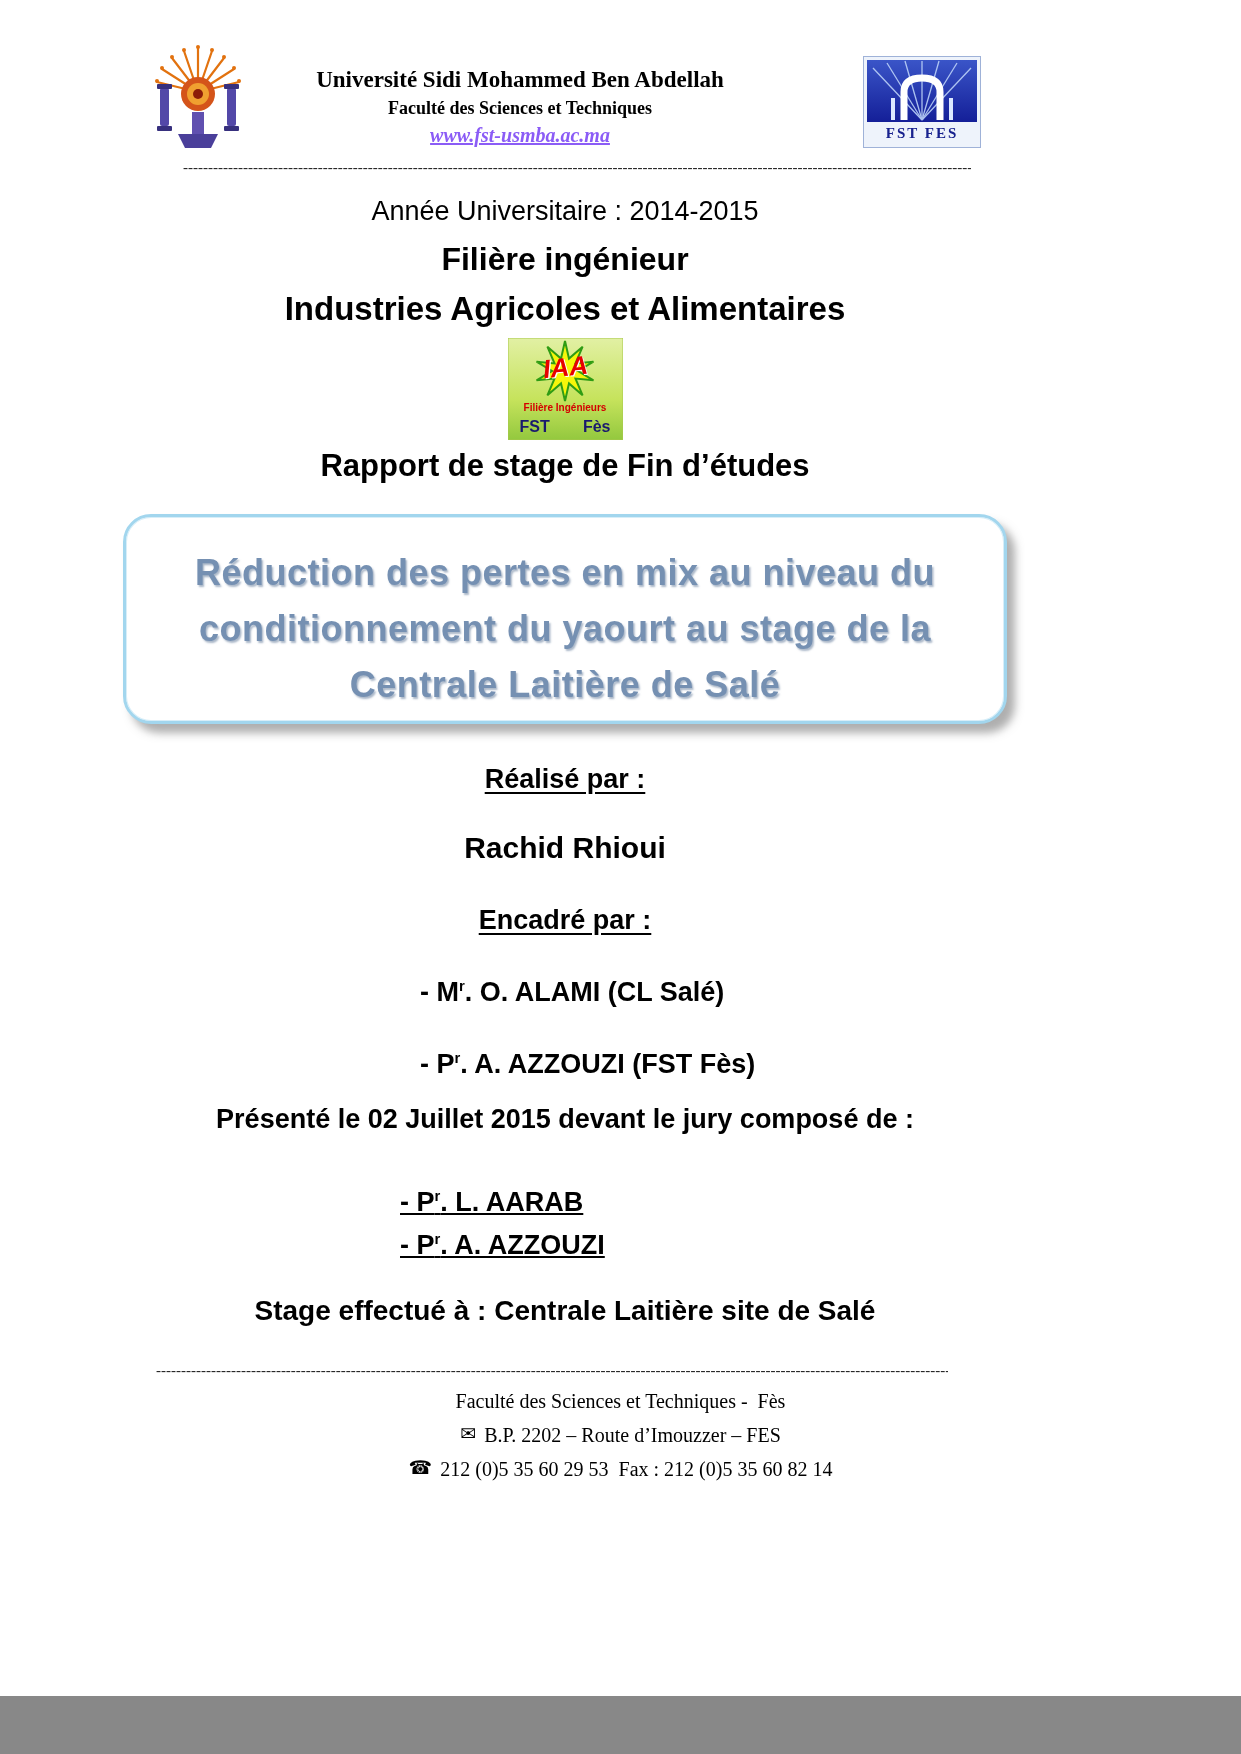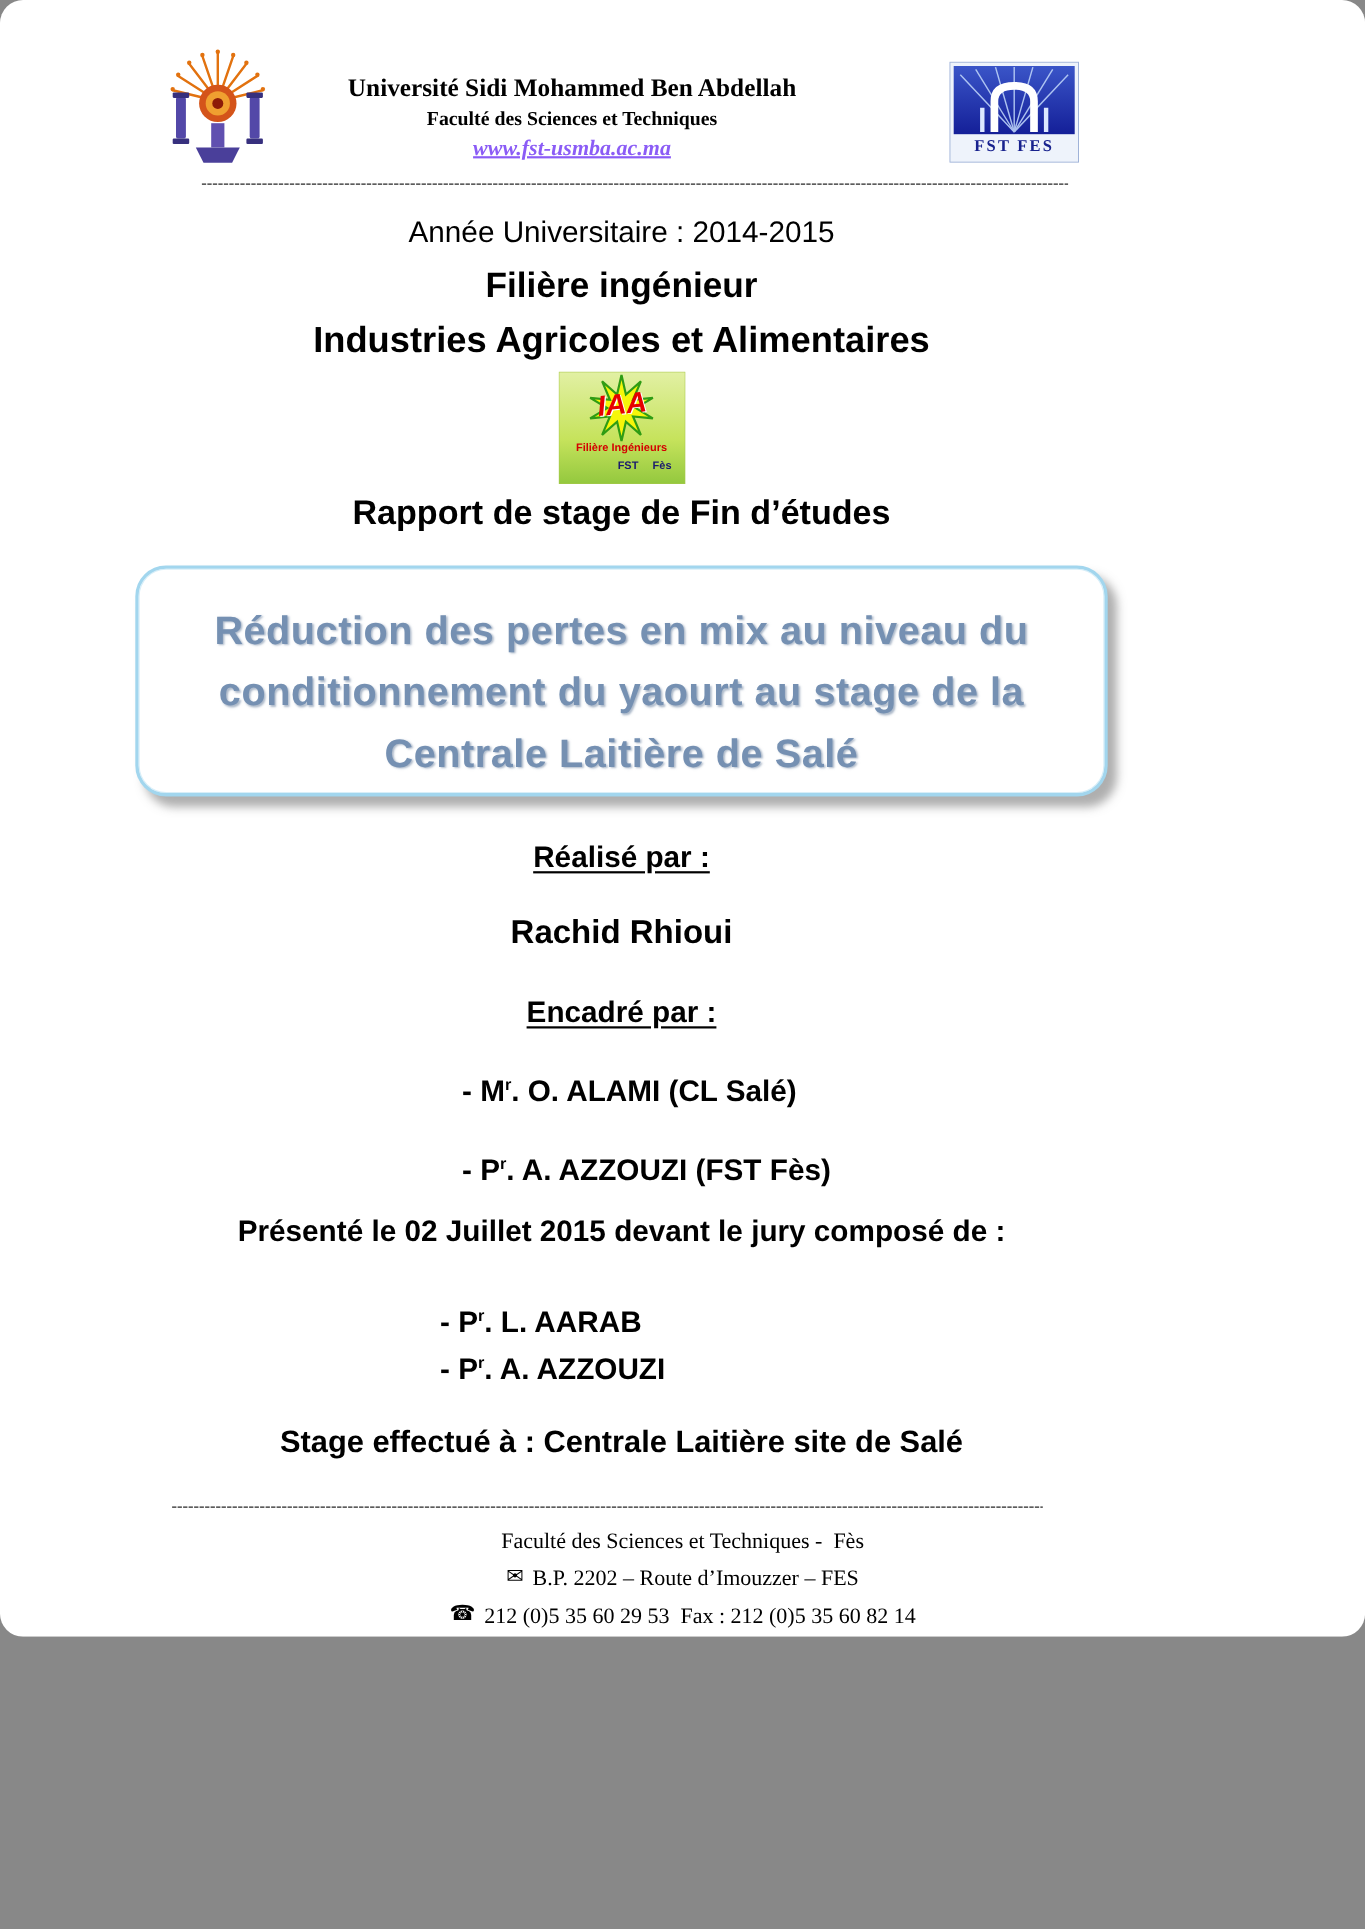--- a/index.html
+++ b/index.html
@@ -1,26 +1,25 @@
 <!DOCTYPE html>
 <html><head>
   <meta charset="utf-8">
   <style>
     * { margin: 0; padding: 0; box-sizing: border-box; }
     html, body { background: #888; }
     .page {
       position: relative;
       width: 1241px;
-      height: 1488px;
+      height: 1696px;
       margin: 0 auto;
       background: #ffffff;
       font-family: "Liberation Sans", sans-serif;
       color: #000;
       overflow: hidden;
-      border-radius: 21px;
     }
 
     
     .header { position: relative; height: 158px; }
     .logo-left { position: absolute; left: 148px; top: 42px; width: 100px; height: 112px; }
     .header-text { position: absolute; left: 240px; top: 66px; width: 560px; text-align: center; font-family: "Liberation Serif", serif; }
     .h-univ { font-size: 23px; font-weight: bold; line-height: 28px; }
     .h-fac  { font-size: 18px; font-weight: bold; line-height: 28px; }
     .h-web  { display: inline-block; margin-top: 2px; font-size: 20px; font-weight: bold; font-style: italic; text-decoration: underline; color: #8b5cf6; cursor: pointer; }
     .logo-right { position: absolute; left: 863px; top: 56px; width: 118px; height: 92px; }
@@ -33,21 +32,21 @@
 
     
     .content { width: 950px; margin-left: 90px; text-align: center; }
     .academic-year { margin-top: 20px; font-size: 27px; }
     .program { margin-top: 14px; font-size: 32px; font-weight: bold; }
     .specialty { margin-top: 12px; font-size: 33px; font-weight: bold; }
 
     .iaa-wrap { position: relative; display: inline-block; width: 115px; height: 102px; margin-top: 10px; vertical-align: top; }
     .iaa-acronym { position: absolute; top: 14px; left: 0; right: 0; text-align: center; font-size: 26px; font-weight: bold; font-style: italic; color: #e60000; transform: rotate(-6deg); text-shadow: 1px 1px 0 #ffffff; }
     .iaa-subtitle { position: absolute; top: 64px; left: 0; right: 0; text-align: center; font-size: 10px; font-weight: bold; color: #d40000; }
-    .iaa-row { position: absolute; top: 80px; left: 12px; right: 12px; display: flex; justify-content: space-between; font-size: 10px; font-weight: bold; color: #1a1a6e; margin-left: 42px; }
+    .iaa-row { position: absolute; top: 80px; left: 12px; right: 12px; display: flex; justify-content: space-between; font-size: 16px; font-weight: bold; color: #1a1a6e; }
 
     .report-type { margin-top: 8px; font-size: 31px; font-weight: bold; }
 
     .title-box {
       width: 884px;
       margin: 30px auto 0;
       padding: 28px 12px 8px;
       background: #ffffff;
       border: 3px solid #a2d6ee;
       border-radius: 28px;
@@ -63,21 +62,21 @@
     }
 
     .sub-heading { margin-top: 40px; font-size: 27px; font-weight: bold; text-decoration: underline; text-underline-offset: 4px; }
     .sub-heading.encadre { margin-top: 40px; }
     .author { margin-top: 36px; font-size: 30px; font-weight: bold; }
 
     .list-block { text-align: left; }
     .list-block.supervisors { padding-left: 330px; }
     .list-block.jury { padding-left: 310px; margin-top: 52px; }
     .list-line { font-size: 27px; font-weight: bold; margin-top: 41px; white-space: pre; }
-    .list-block.jury .list-line { margin-top: 12px; }
+    .list-block.jury .list-line { margin-top: 12px; text-decoration: underline; }
     .list-block.jury .list-line:first-child { margin-top: 0; }
     .list-line sup { font-size: 55%; }
 
     .jury-intro { margin-top: 24px; font-size: 27px; font-weight: bold; }
     .stage-line { margin-top: 34px; font-size: 28px; font-weight: bold; }
 
     
     .footer { margin-top: 10px; text-align: center; font-family: "Liberation Serif", serif; }
     .footer-line { display: flex; justify-content: center; gap: 8px; font-size: 20px; margin-top: 11px; }
     .footer-line .pre { white-space: pre; }

